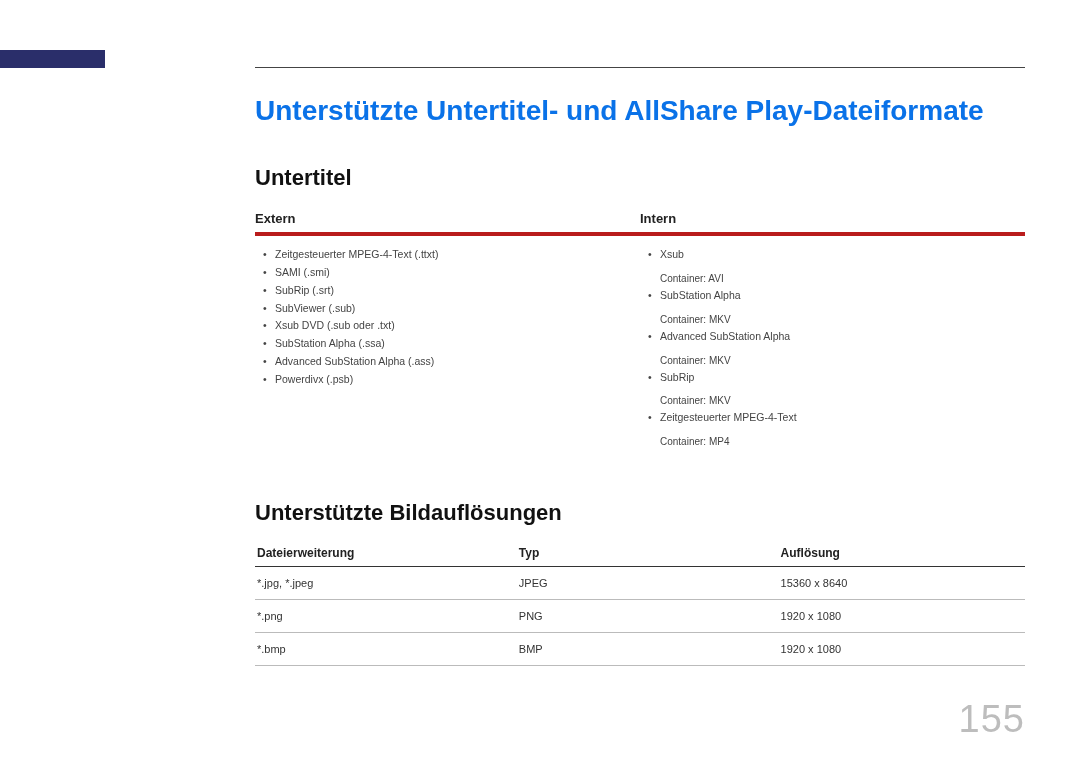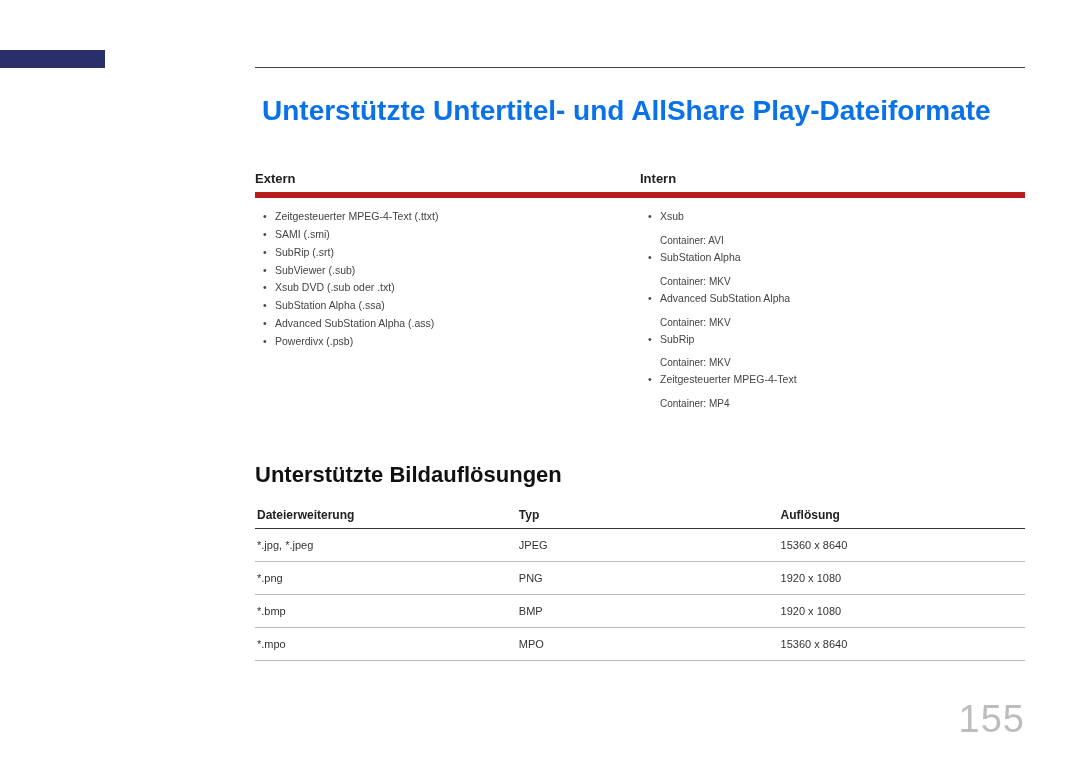--- a/index.html
+++ b/index.html
@@ -30,36 +30,35 @@
     position: absolute;
     left: 255px;
     right: 55px;
     top: 95px;
   }
   h1 {
     color: #0a72e8;
     font-size: 28px;
     font-weight: 600;
     margin-bottom: 38px;
-    margin-left: 7px;
   }
   h2 {
     color: #111;
     font-size: 22px;
     font-weight: 600;
     margin-bottom: 14px;
   }
   .tbl { width: 100%; border-collapse: collapse; table-layout: fixed; }
   .tbl th {
     text-align: left;
     font-size: 13px;
     font-weight: 700;
     padding: 6px 0 6px 0;
   }
-  .header-row th { border-bottom: 6px solid #b91c1c; }
+  .header-row th { border-bottom: 4px solid #b91c1c; }
   .sub-cell { padding: 10px 0 26px 8px; vertical-align: top; }
   .sub-cell ul { list-style: none; }
   .sub-cell li {
     font-size: 10.5px;
     line-height: 1.7;
     color: #444;
     padding-left: 12px;
     position: relative;
   }
   .sub-cell li::before {
@@ -104,20 +103,21 @@
 </style>
 </head>
 <body>
 
 <div class="side-bar"></div>
 <div class="top-rule"></div>
 
 <div class="content">
   <h1>Unterstützte Untertitel- und AllShare Play-Dateiformate</h1>
 
+  <h2>Untertitel</h2>
 
   <table class="tbl">
     <tbody>
         <tr class="header-row">
       <th>Extern</th>
       <th>Intern</th>
     </tr>
     <tr>
       <td class="sub-cell">
         <ul id="extern-list">
@@ -165,22 +165,17 @@
         <tr>
           <td>*.png</td>
           <td>PNG</td>
           <td>1920 x 1080</td>
         </tr>
         <tr>
           <td>*.bmp</td>
           <td>BMP</td>
           <td>1920 x 1080</td>
         </tr>
-        <tr>
-          <td>*.mpo</td>
-          <td>MPO</td>
-          <td>15360 x 8640</td>
-        </tr>
       </tbody>
   </table>
 </div>
 
 <div class="page-number">155</div>
 
 </body></html>

